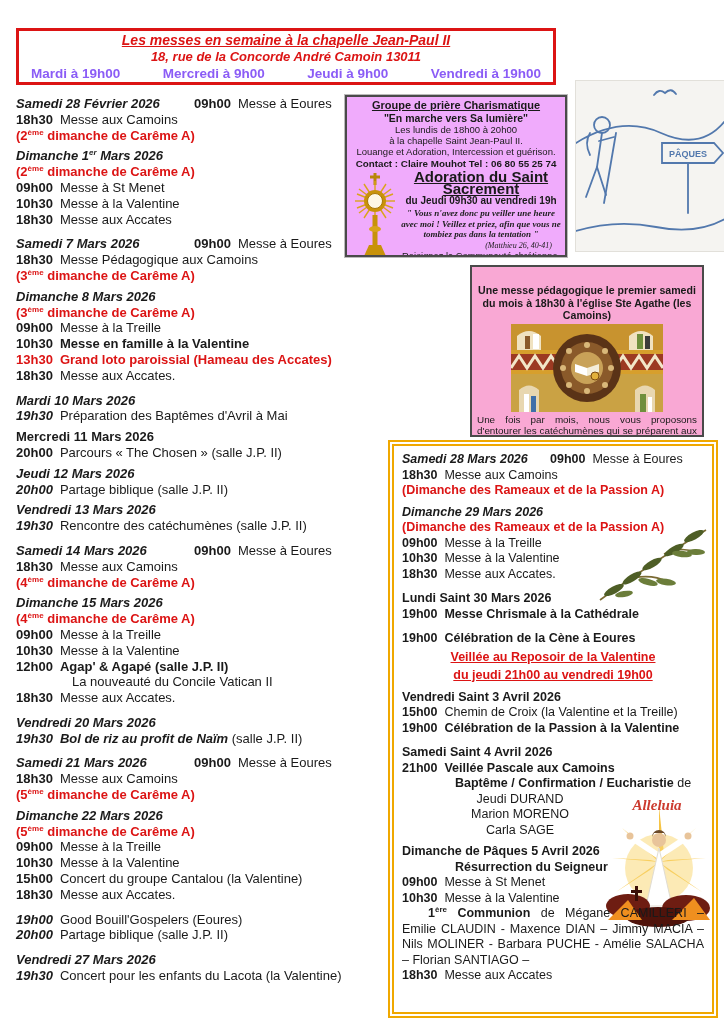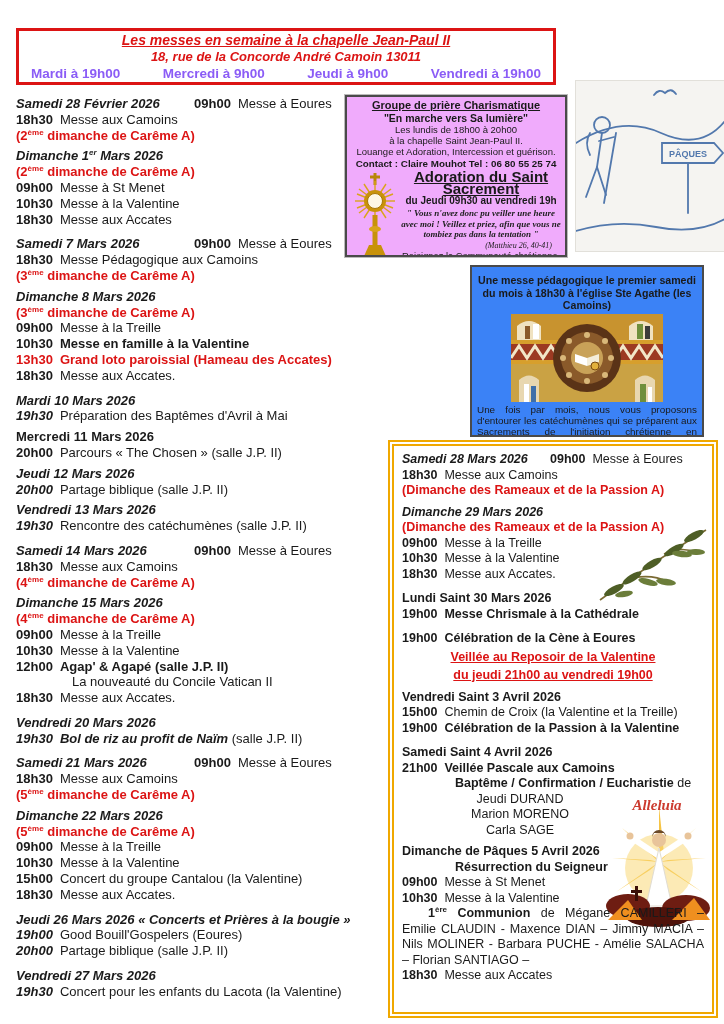--- a/index.html
+++ b/index.html
@@ -50,22 +50,22 @@
   .ad-sub{font-weight:bold;font-size:10px;line-height:12px;}
   .ad-quote{font-family:"Liberation Serif","DejaVu Serif",serif;font-style:italic;font-weight:bold;font-size:9px;line-height:10.5px;color:#222;margin-top:1px;}
   .ad-ref{font-family:"Liberation Serif","DejaVu Serif",serif;font-style:italic;font-size:8px;text-align:right;padding-right:10px;}
   .ad-body{font-size:9.3px;line-height:11px;text-align:left;padding-left:2px;}
 
   
   .hiker{position:absolute;left:575px;top:80px;width:149px;height:170px;background:#f5f4f1;border:1px solid #e2e0da;}
 
   
   .pedag-box{position:absolute;left:470px;top:265px;width:234px;height:172px;
-    border:2px solid var(--bordergray);background:#3b82f6;box-sizing:border-box;
-    padding:7px 5px;overflow:hidden;}
+    border:2px solid var(--bordergray);background:#f9a8d4;box-sizing:border-box;
+    padding:17px 5px;overflow:hidden;}
   .pd-title{font-weight:bold;font-size:10.6px;line-height:12.5px;text-align:center;}
   .pd-img{display:block;margin:2px auto;}
   .pd-body{font-size:9.9px;line-height:11.3px;text-align:justify;}
 
   
   .easter-box{position:absolute;left:388px;top:440px;width:330px;height:578px;
     border:6px double var(--gold);box-sizing:border-box;padding:6px 8px;background:#fff;overflow:hidden;}
   .easter-list{position:relative;font-size:12.5px;line-height:15.5px;--dmin:148px;width:302px;}
   .easter-list .entry{margin-bottom:6px;}
   .easter-list .entry.gap{margin-top:9px;}
@@ -192,23 +192,20 @@
       <div class="ln dateline">
         <span class="date it">Dimanche 22 Mars 2026</span>
       </div>
       <div class="ln red"><span class="x"> (5<sup>ème</sup> dimanche de Carême A)</span></div>
       <div class="ln"><span class="t">09h00</span><span class="x">Messe à la Treille</span></div>
       <div class="ln"><span class="t">10h30</span><span class="x">Messe à la Valentine</span></div>
       <div class="ln"><span class="t">15h00</span><span class="x">Concert du groupe Cantalou (la Valentine)</span></div>
       <div class="ln"><span class="t">18h30</span><span class="x">Messe aux Accates.</span></div>
     </div>
     <div class="entry gap">
-      <div class="ln dateline">
-        <span class="date it">Jeudi 26 Mars 2026  « Concerts et Prières à la bougie »</span>
-      </div>
       <div class="ln"><span class="t ti">19h00</span><span class="x">Good Bouill'Gospelers (Eoures)</span></div>
       <div class="ln"><span class="t ti">20h00</span><span class="x">Partage biblique (salle J.P. II)</span></div>
     </div>
     <div class="entry gap">
       <div class="ln dateline">
         <span class="date it">Vendredi 27 Mars 2026</span>
       </div>
       <div class="ln"><span class="t ti">19h30</span><span class="x">Concert pour les enfants du Lacota (la Valentine)</span></div>
     </div>
   </div>

